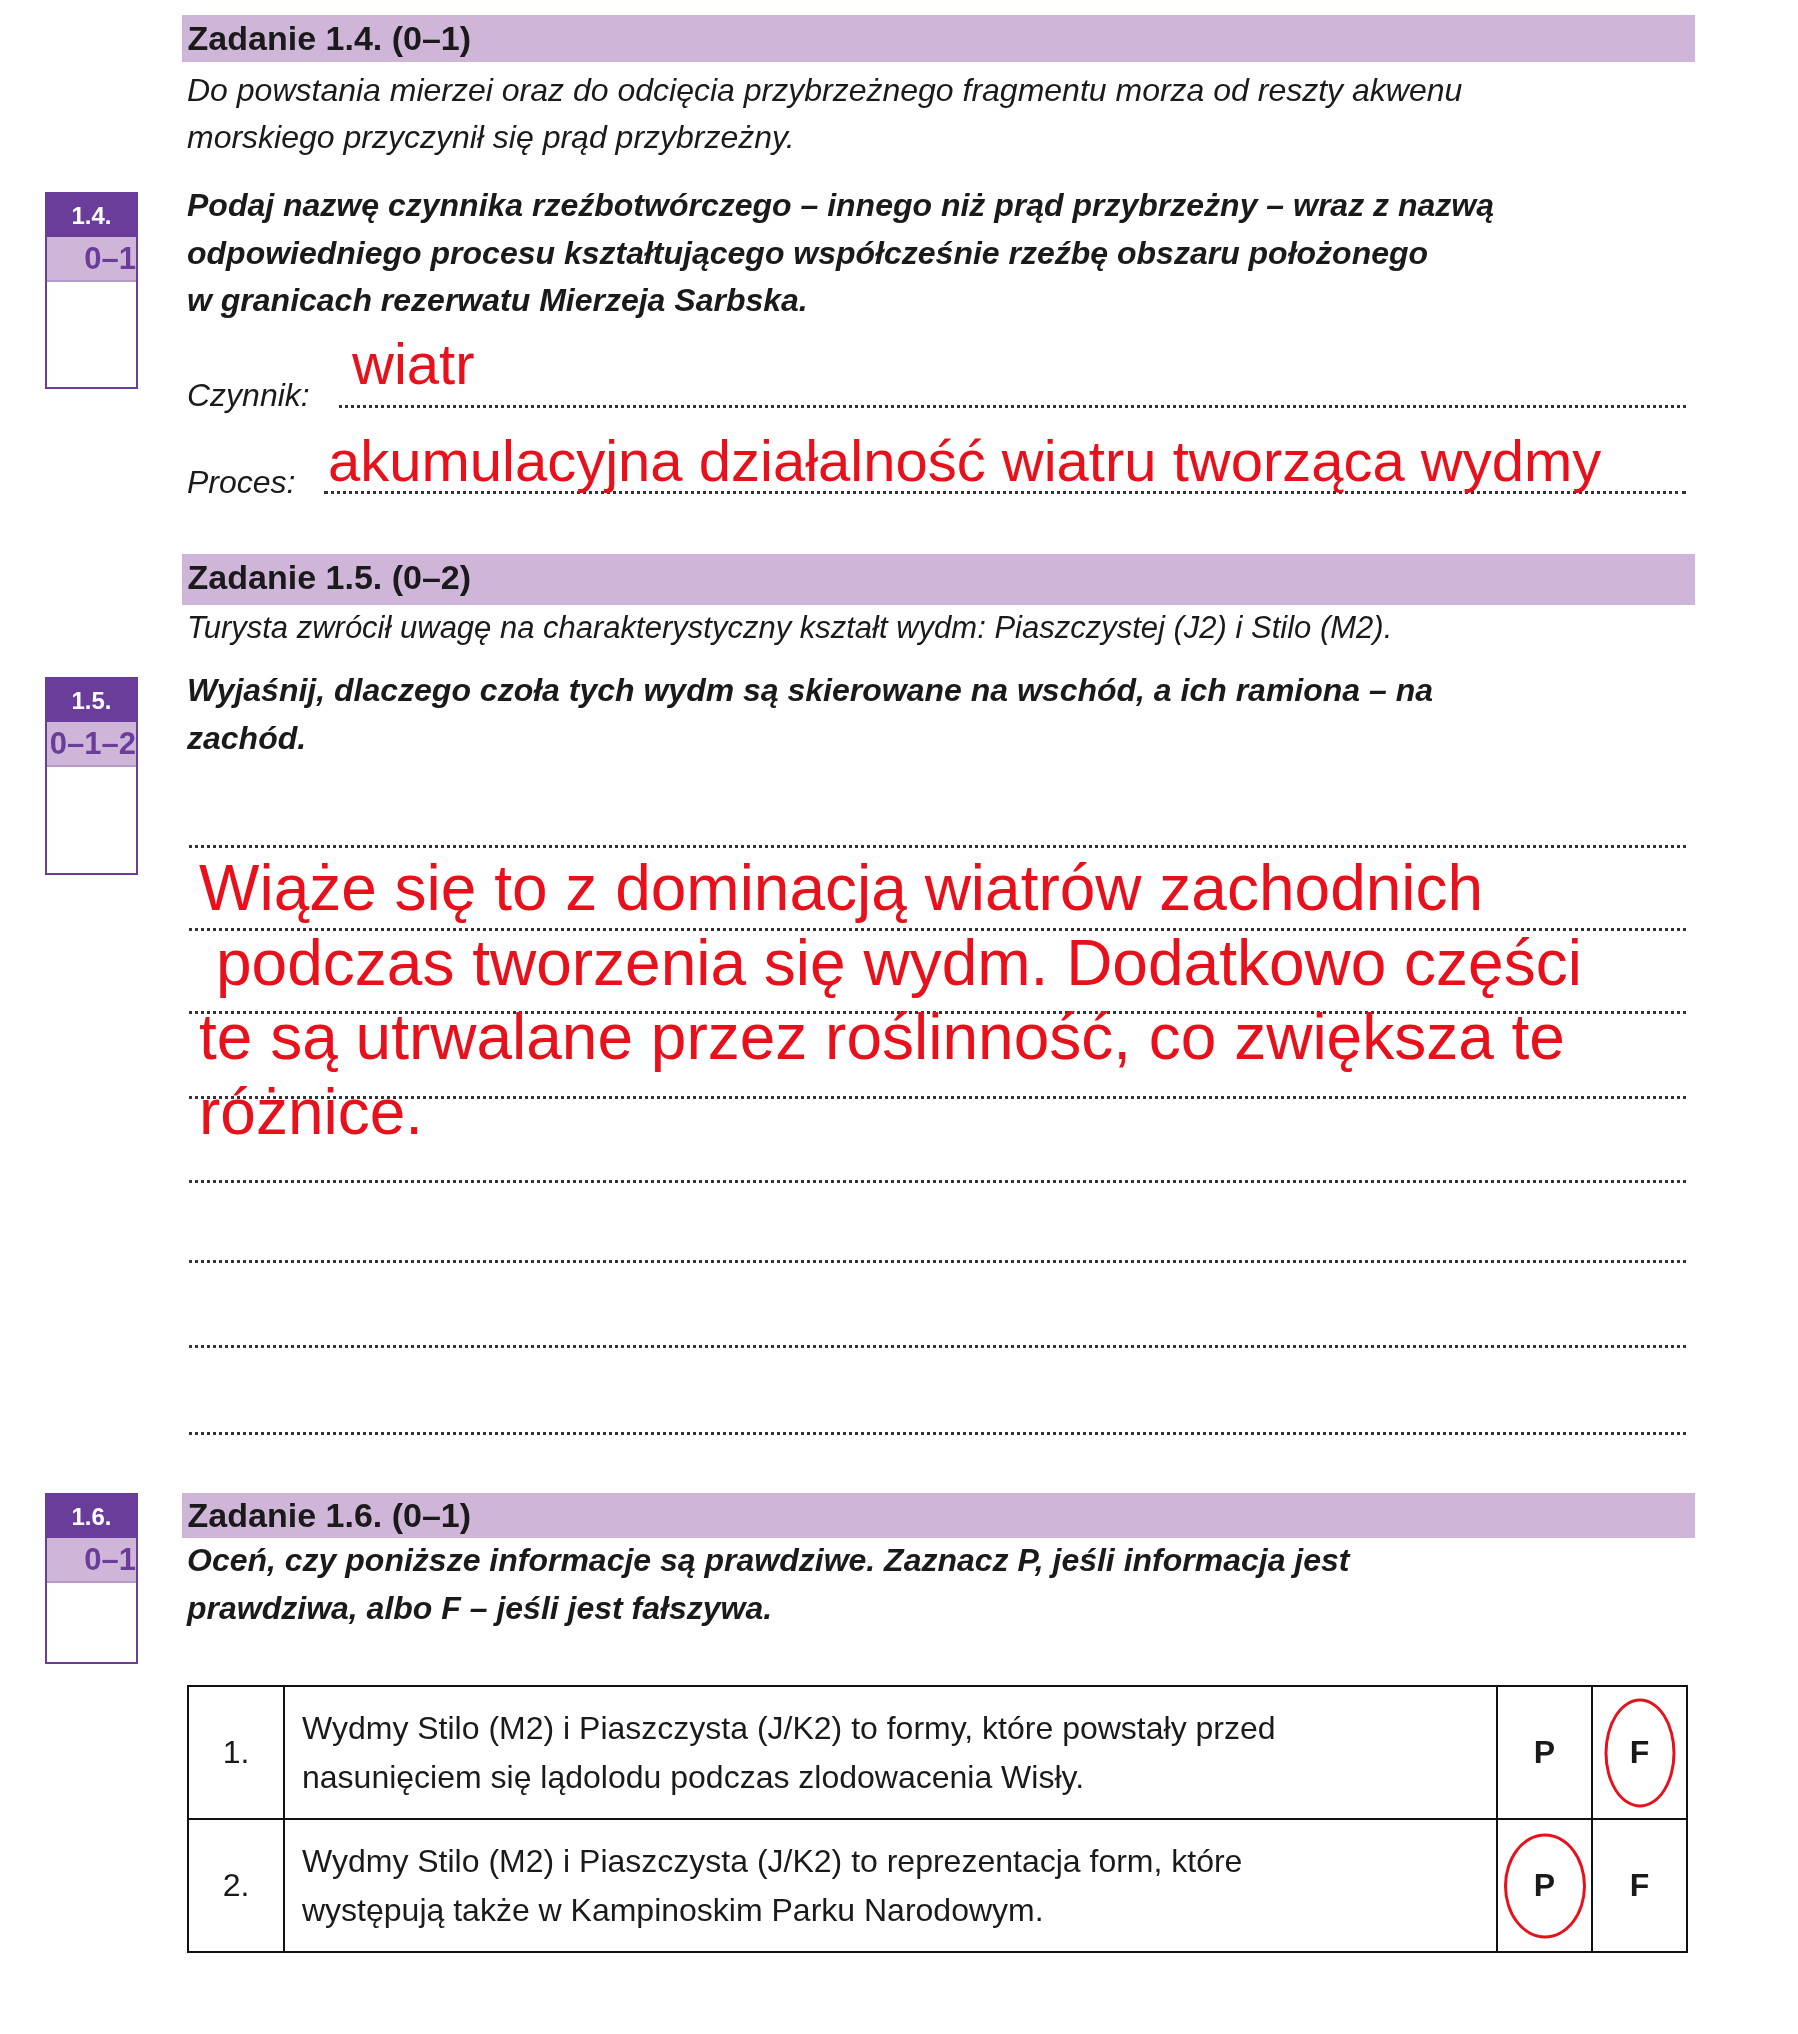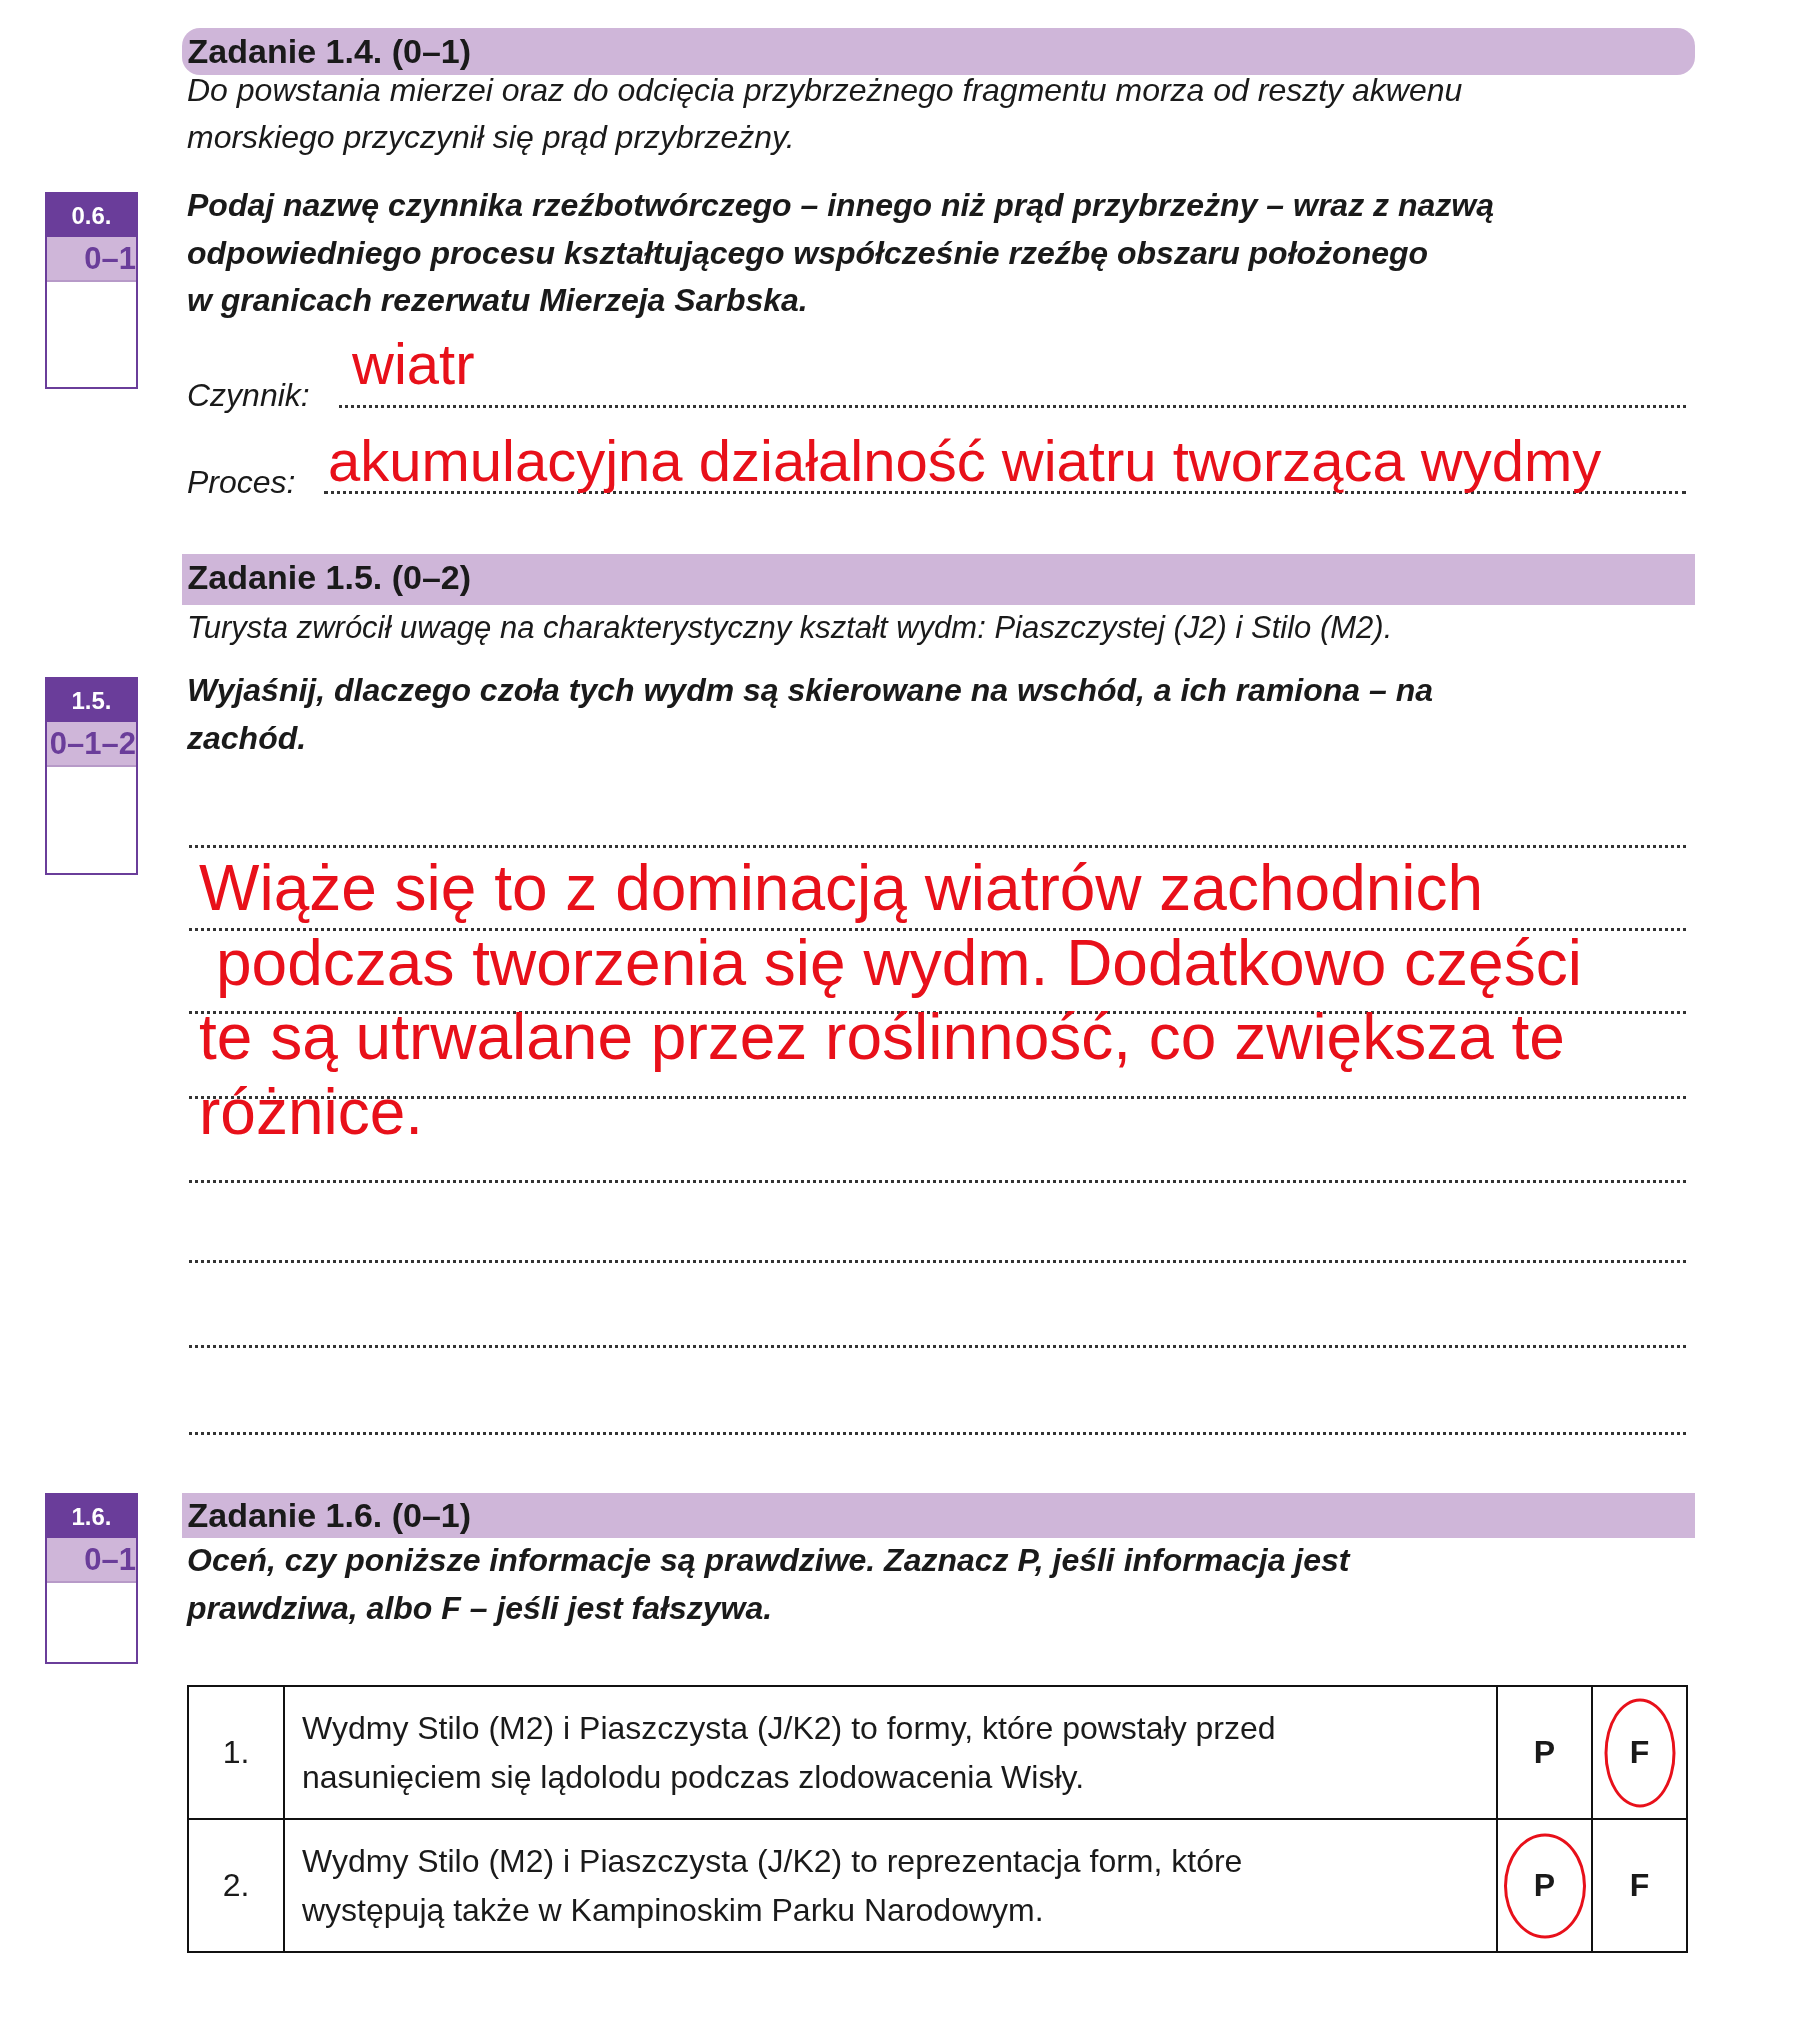--- a/index.html
+++ b/index.html
@@ -18,26 +18,26 @@
   table.tf td { border:2.8px solid #111; font-size:32px; line-height:49px; }
   .c-num { width:92px; text-align:center; }
   .c-txt { padding-left:17px; }
   .c-pf { width:91px; text-align:center; font-weight:bold; position:relative; }
   .circle { position:absolute; left:50%; top:50%; width:71px; height:109px; transform:translate(-50%,-50%);
             border:3.7px solid #e8101a; border-radius:50%; box-sizing:border-box; }
 </style>
 </head>
 <body>
 
-<div class="hdr" style="top:28px;border-radius:18px;">Zadanie 1.4. (0–1)</div>
+<div class="hdr" style="top:15px;">Zadanie 1.4. (0–1)</div>
 <div class="txt" style="top:67px;">Do powstania mierzei oraz do odcięcia przybrzeżnego fragmentu morza od reszty akwenu</div>
 <div class="txt" style="top:114px;">morskiego przyczynił się prąd przybrzeżny.</div>
 
 <div class="score" style="top:192px; height:197px;">
-  <div class="num">0.6.</div>
+  <div class="num">1.4.</div>
   <div class="pts">0–1</div>
 </div>
 
 <div class="txt bold" style="top:182px;">Podaj nazwę czynnika rzeźbotwórczego – innego niż prąd przybrzeżny – wraz z nazwą</div>
 <div class="txt bold" style="top:230px;">odpowiedniego procesu kształtującego współcześnie rzeźbę obszaru położonego</div>
 <div class="txt bold" style="top:277px;">w granicach rezerwatu Mierzeja Sarbska.</div>
 
 <div class="txt" style="top:372px;">Czynnik:</div>
 <div class="dots" style="left:339px; width:1347px; top:405px;"></div>
 <div class="red" style="left:352px; top:330px; font-size:58px;">wiatr</div>

